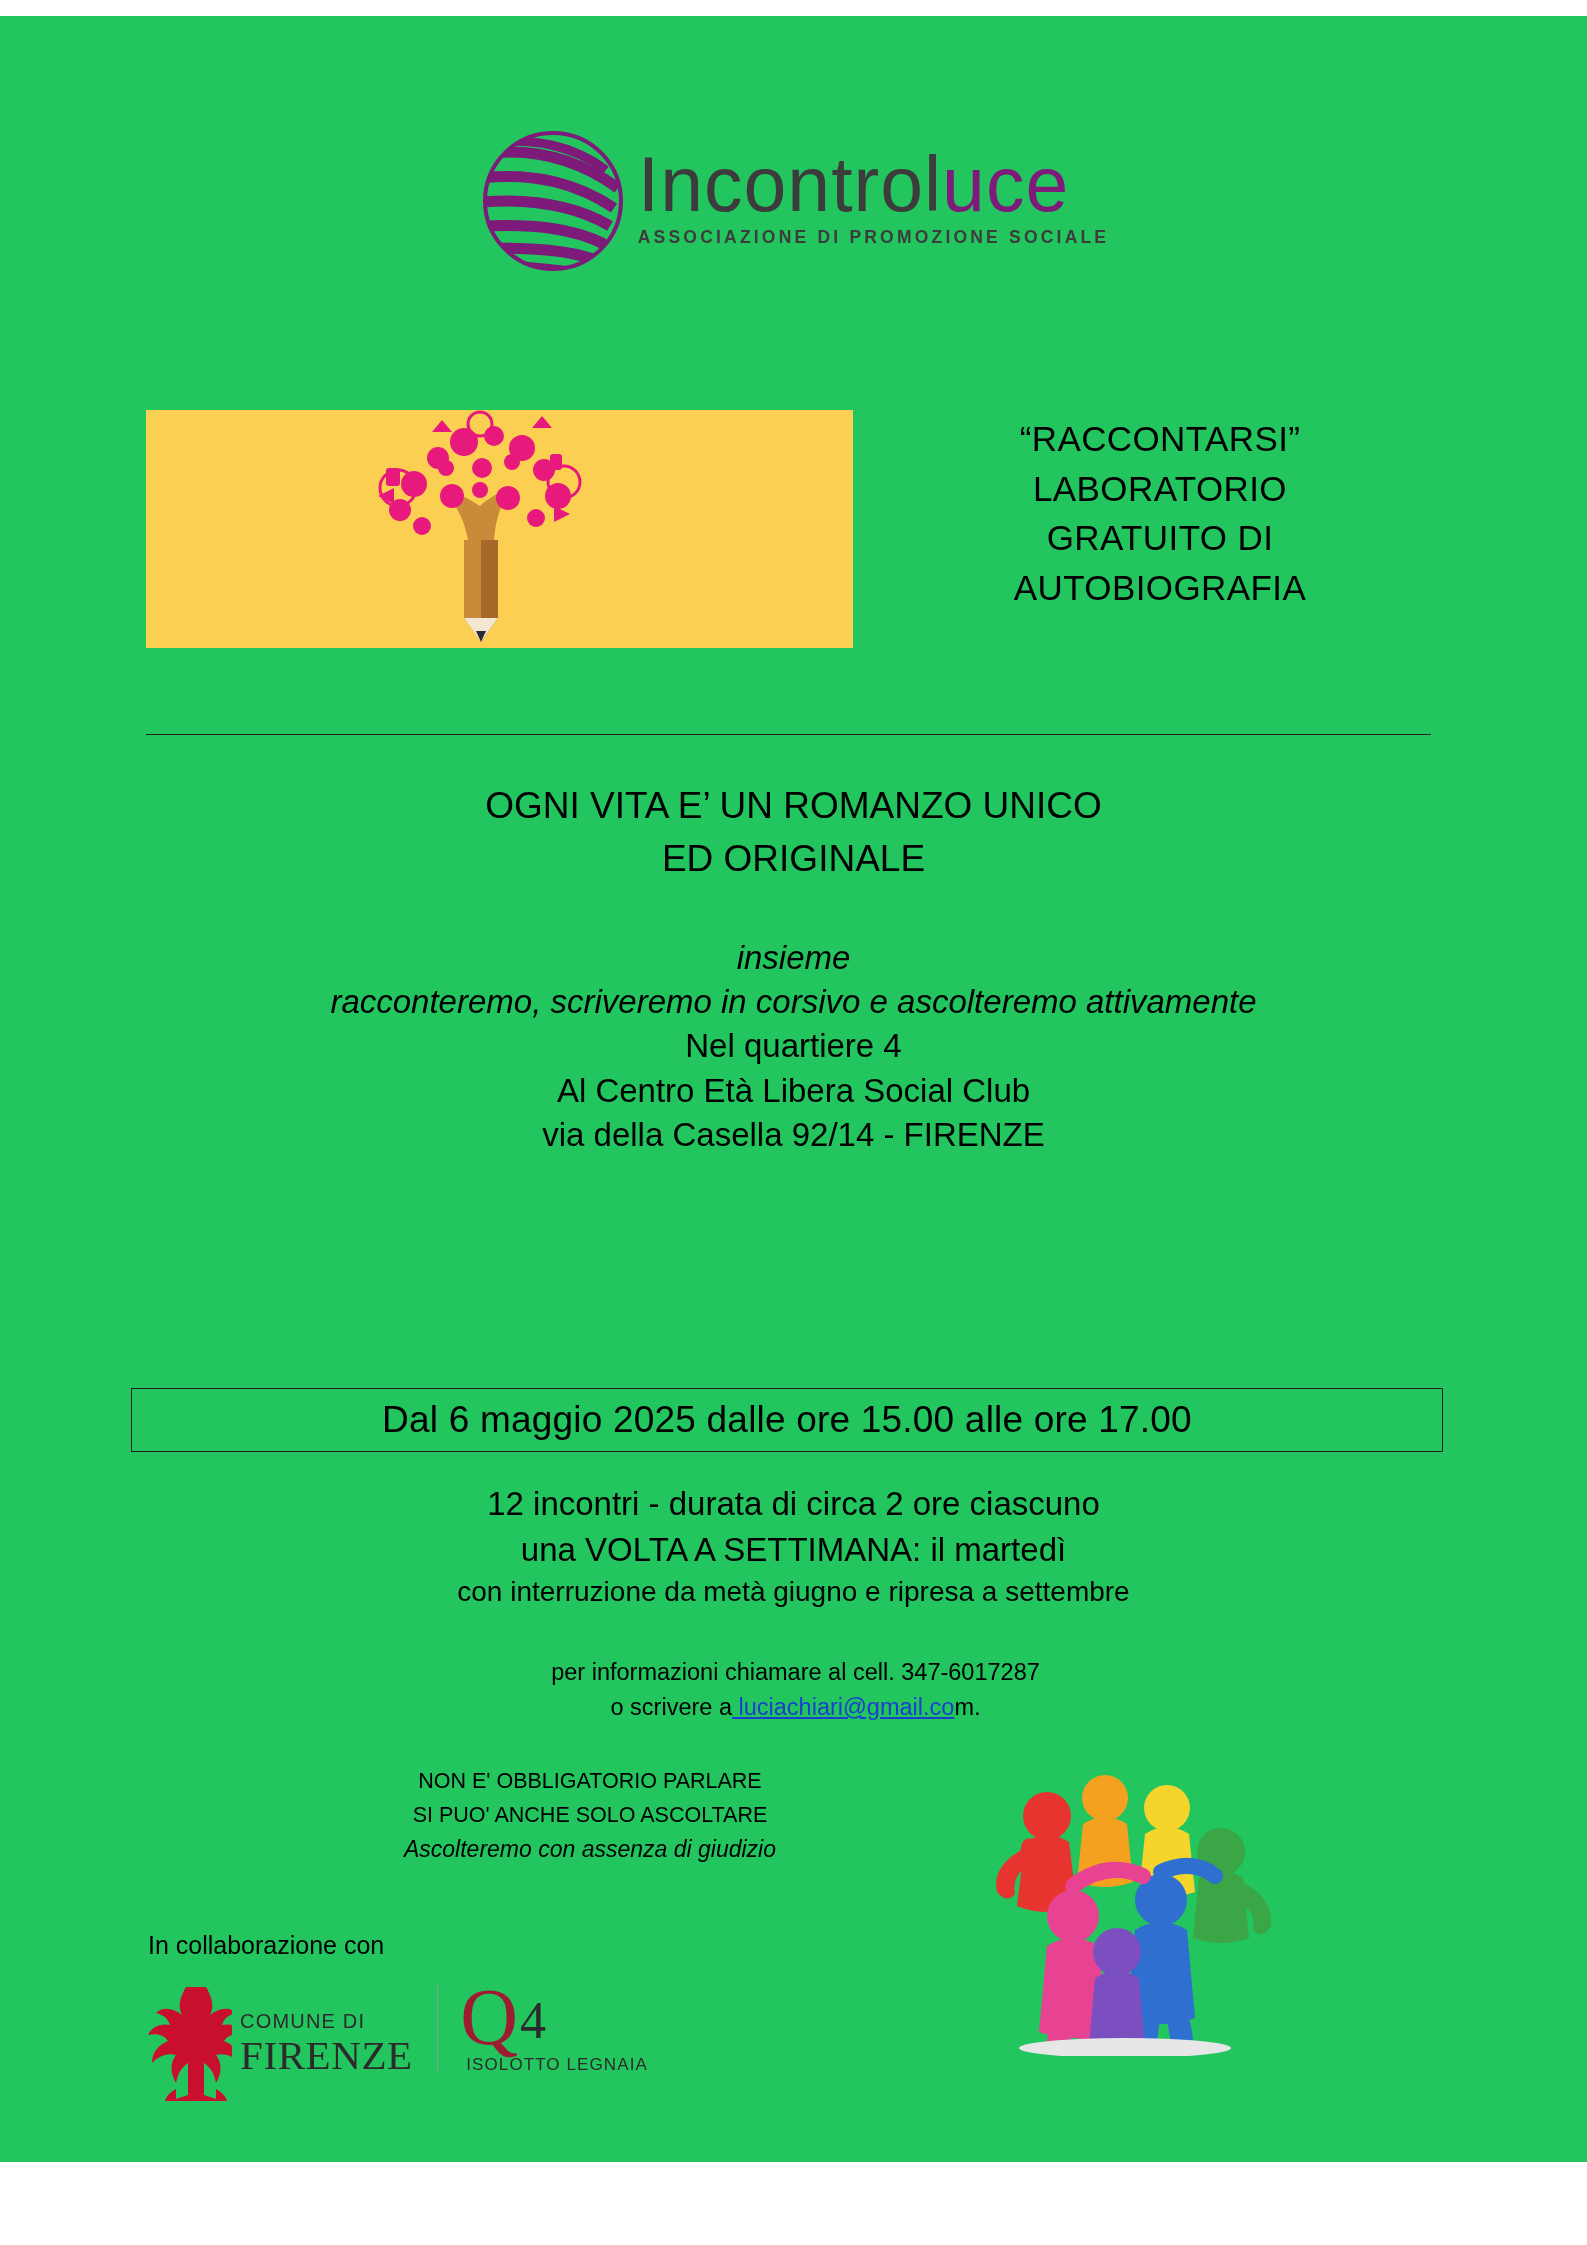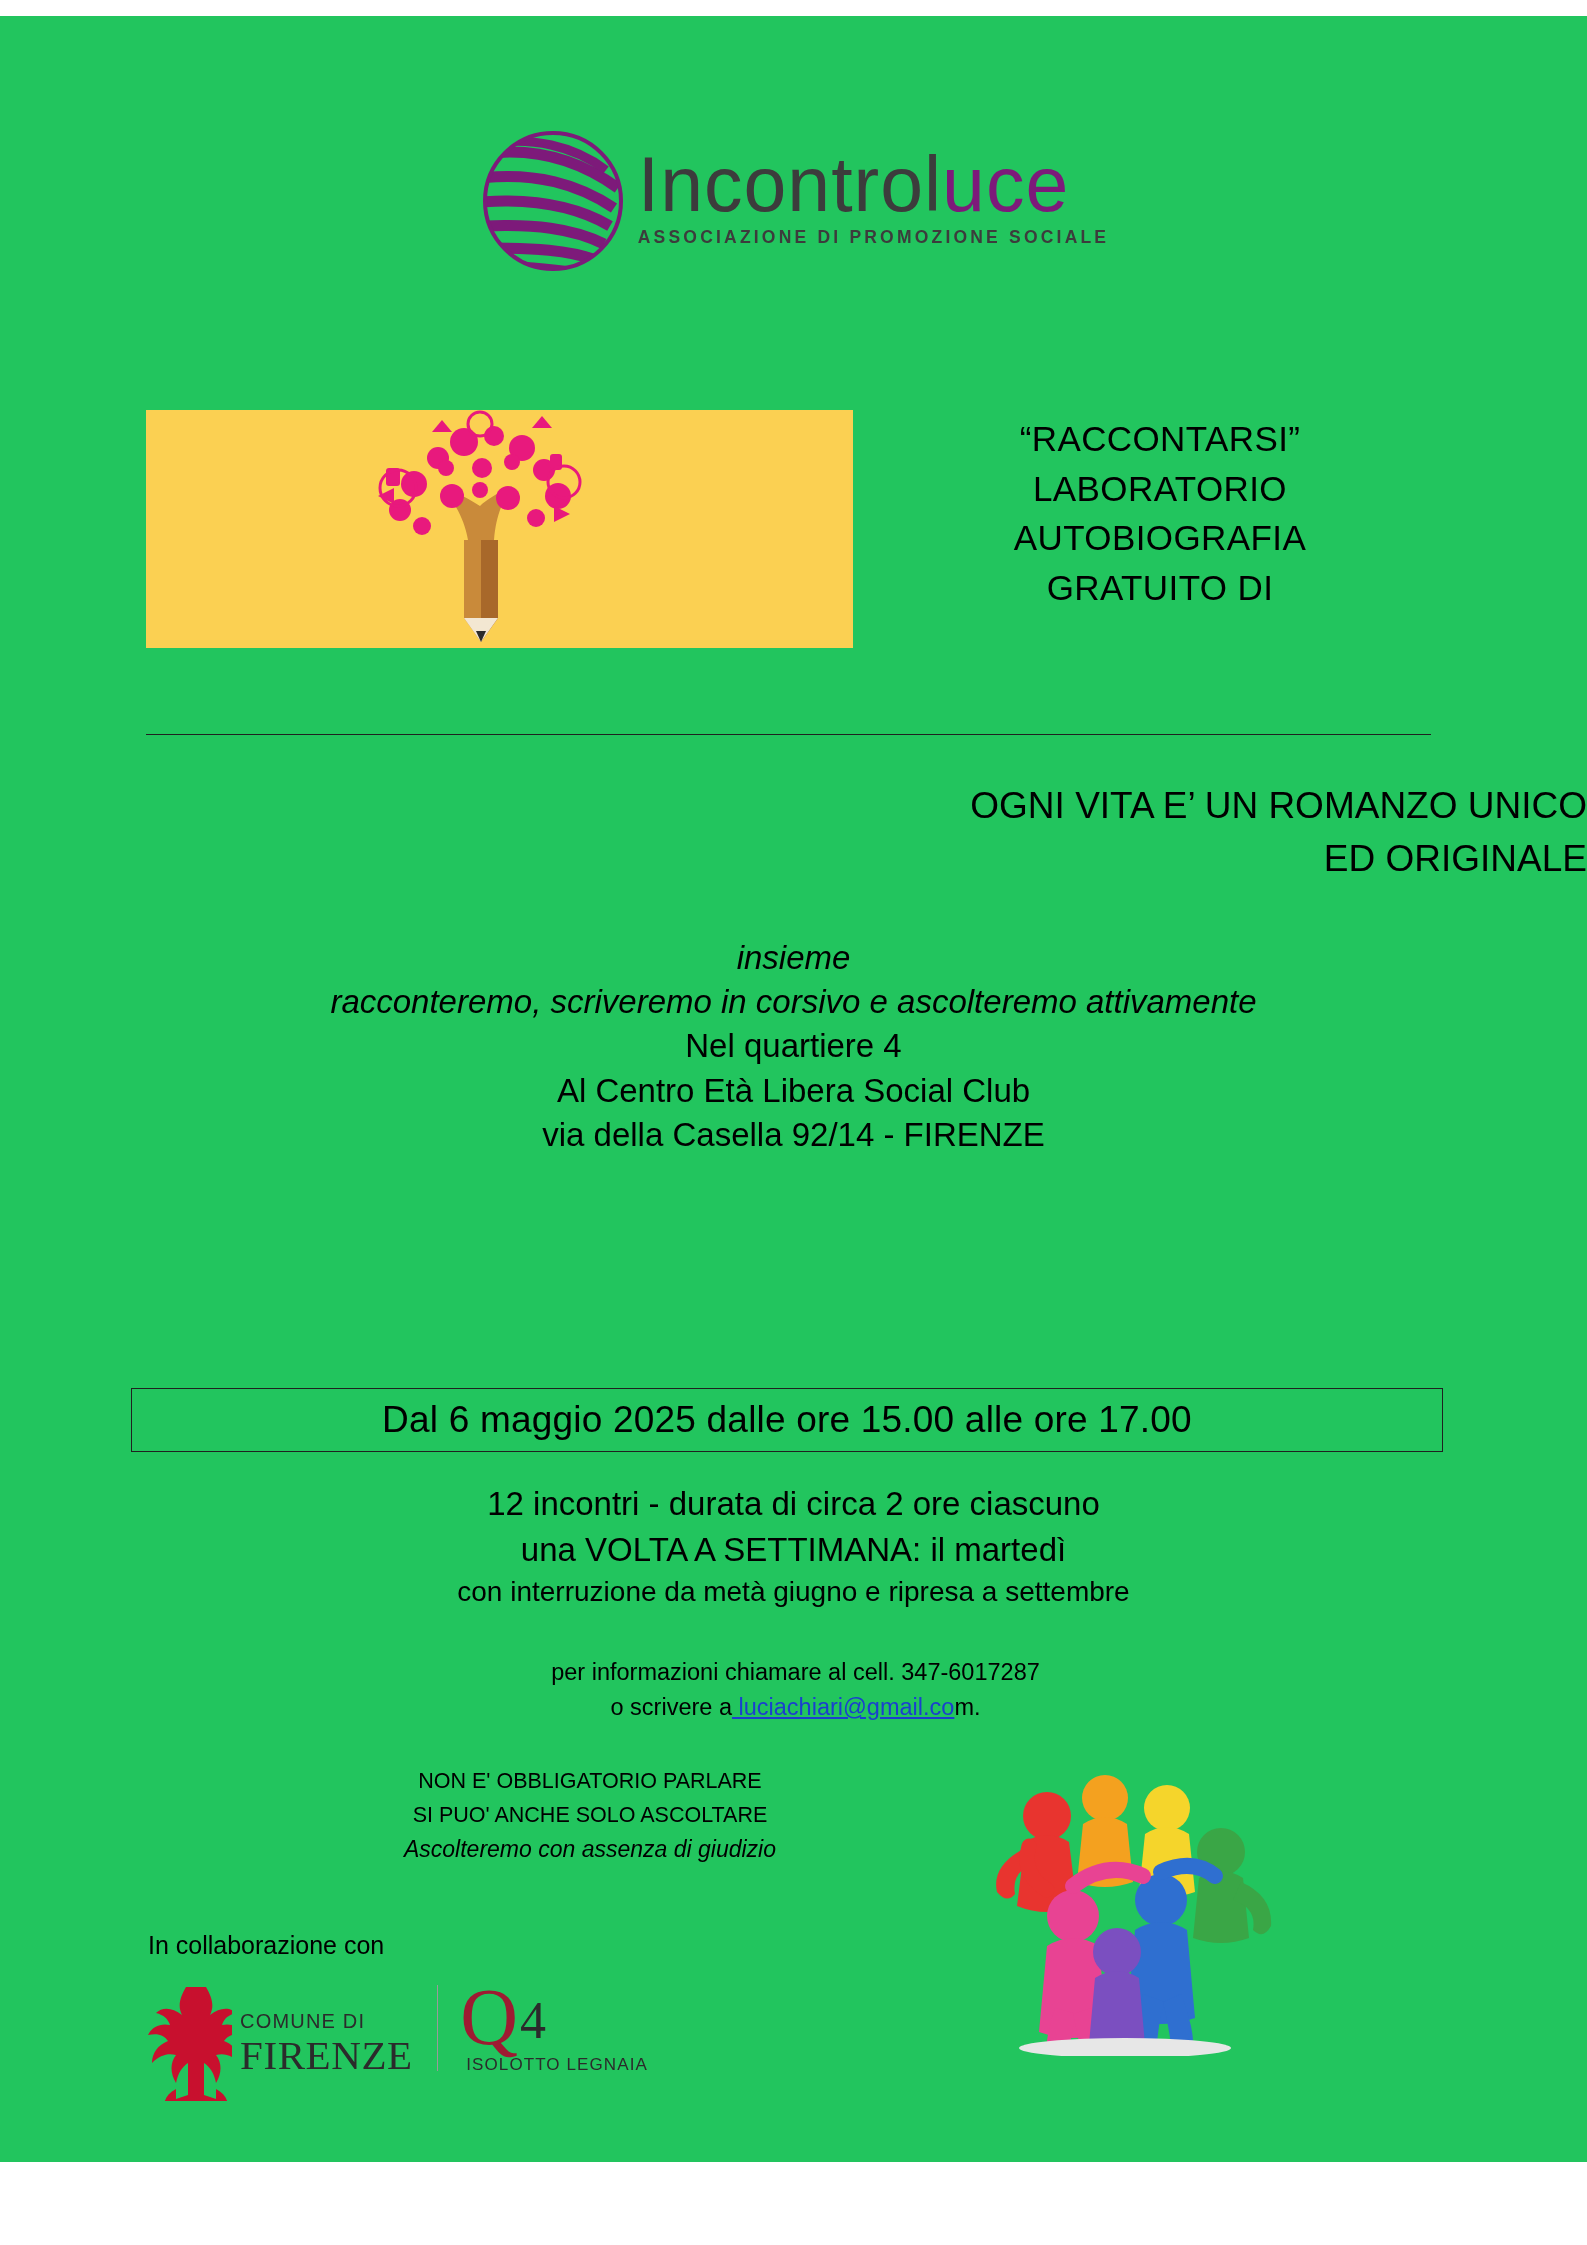--- a/index.html
+++ b/index.html
@@ -92,21 +92,21 @@
     width: 1285px;
     border-top: 1.6px solid #202020;
   }
 
   
   .headline {
     position: absolute;
     left: 0;
     top: 764px;
     width: 1587px;
-    text-align: right;
+    text-align: center;
     font-size: 37px;
     line-height: 1.42;
   }
 
   
   .body-block {
     position: absolute;
     left: 0;
     top: 920px;
     width: 1587px;
@@ -339,22 +339,22 @@
         <circle cx="252" cy="78" r="18"></circle>
         <circle cx="418" cy="72" r="16"></circle>
         <circle cx="334" cy="14" r="12"></circle>
       </g>
     </svg>
   </div>
 
   <div class="main-title">
     <div>“RACCONTARSI”</div>
     <div>LABORATORIO</div>
+    <div>GRATUITO DI</div>
     <div>AUTOBIOGRAFIA</div>
-    <div>GRATUITO DI</div>
   </div>
 
   <div class="divider"></div>
 
   <div class="headline">
     <div>OGNI VITA E’ UN ROMANZO UNICO</div>
     <div>ED ORIGINALE</div>
   </div>
 
   <div class="body-block">

